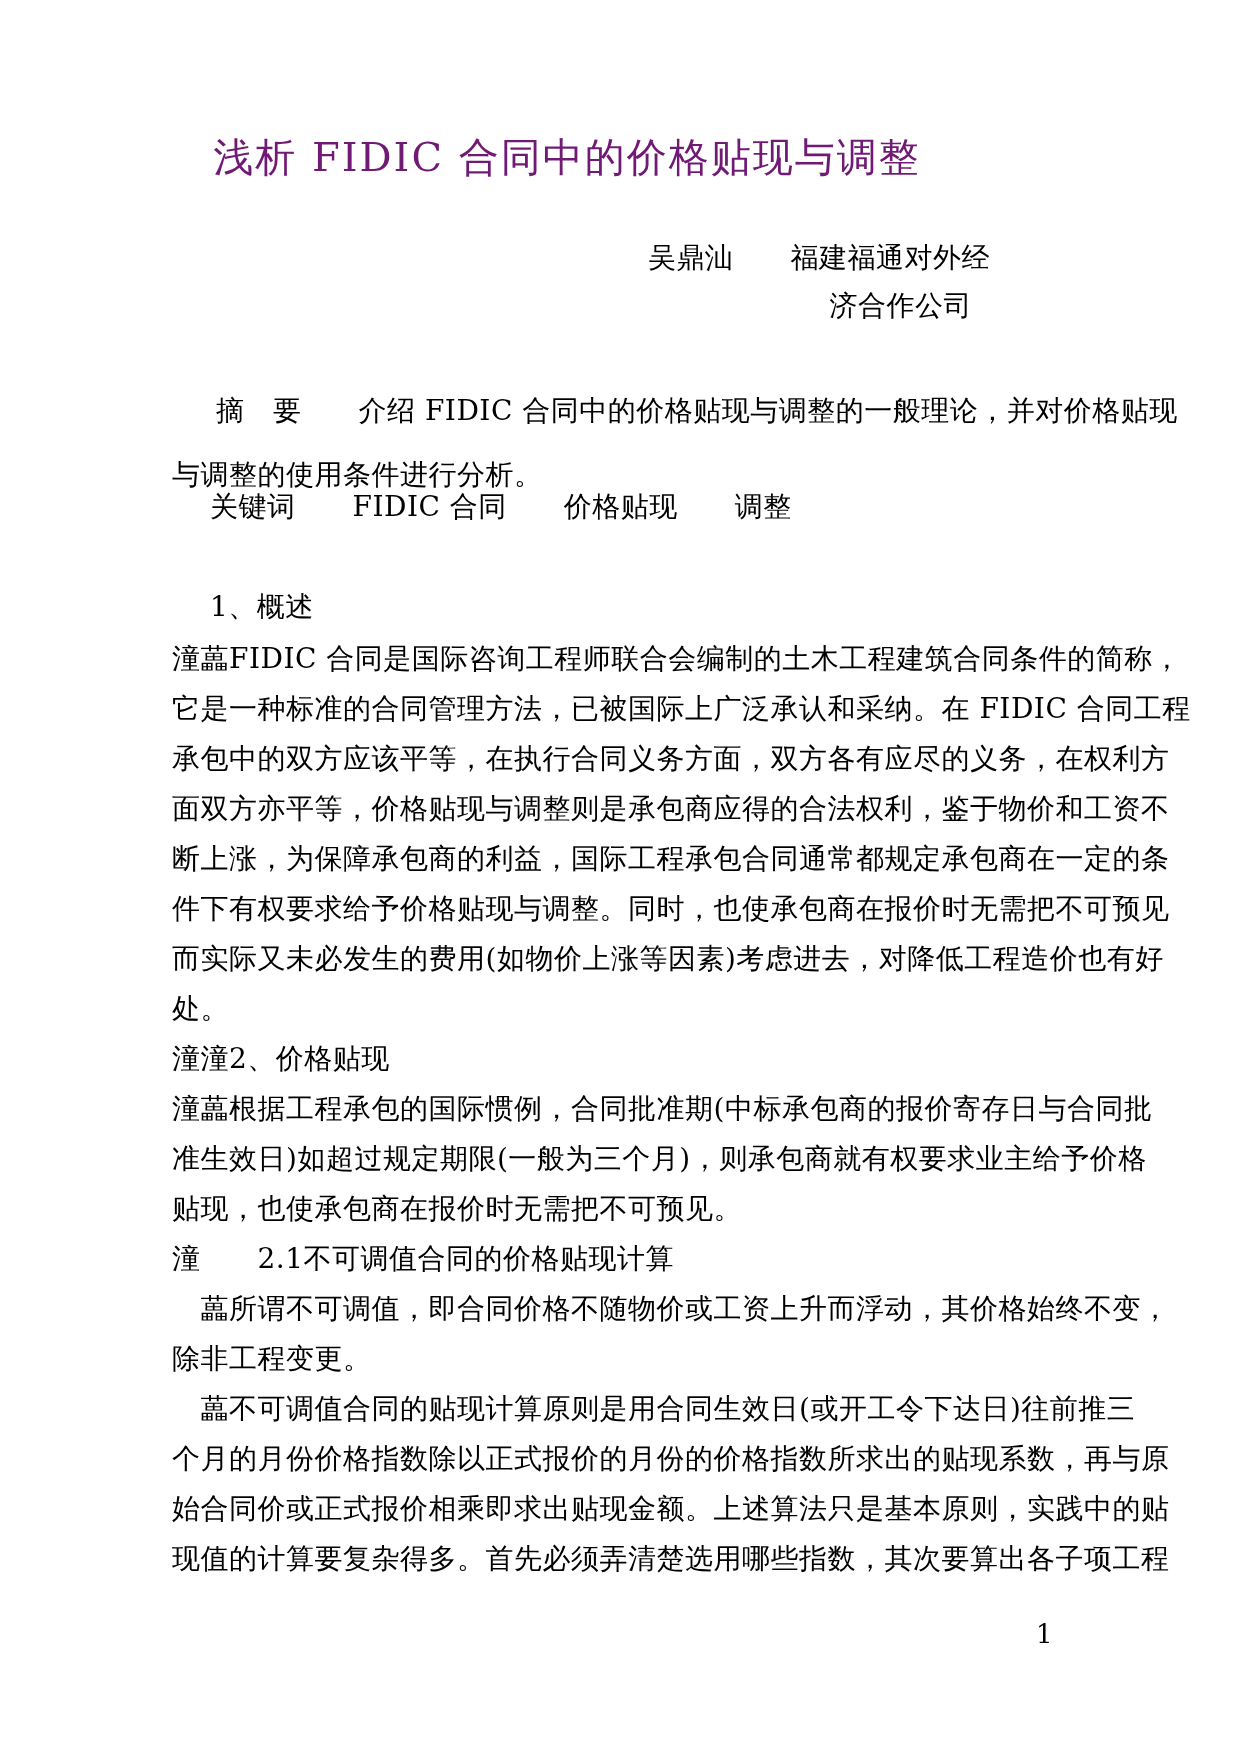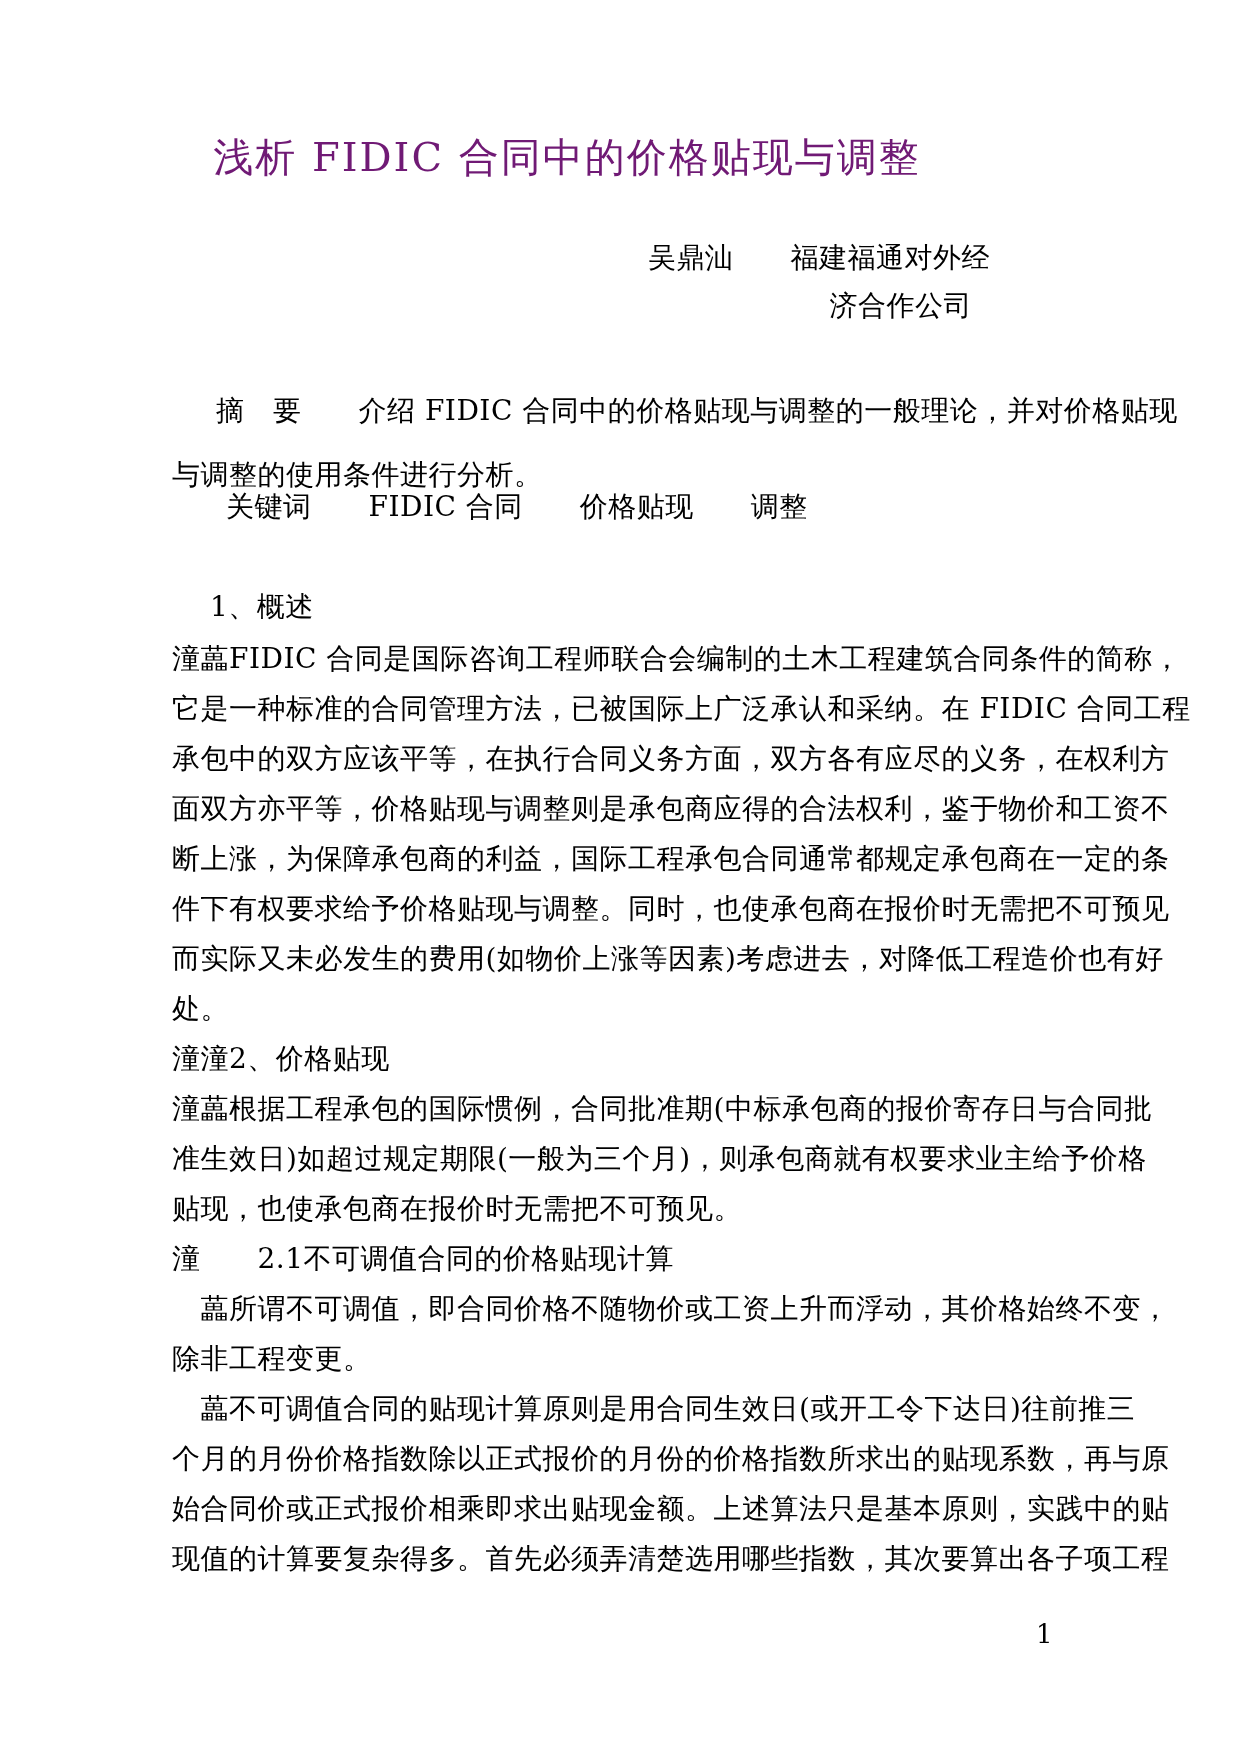--- a/index.html
+++ b/index.html
@@ -37,21 +37,21 @@
     font-size: 40px;
     text-align: center;
     letter-spacing: 2px;
     color: #701a75;
     white-space: nowrap;
   }
   .author-line   { top: 240px; left: 648px; }
   .author-cont   { top: 288px; text-align: right; }
   .abstract-l1   { top: 393px; left: 216px; }
   .abstract-l2   { top: 457px; }
-  .keywords-line { top: 489px; left: 210px; margin-left: 16px; }
+  .keywords-line { top: 489px; left: 210px; }
   .heading-1     { top: 589px; left: 210px; }
   .page-number {
     position: absolute;
     left: 1036px;
     top: 1618px;
     font-size: 26px;
     line-height: 32px;
     color: #000000;
   }
 </style>

